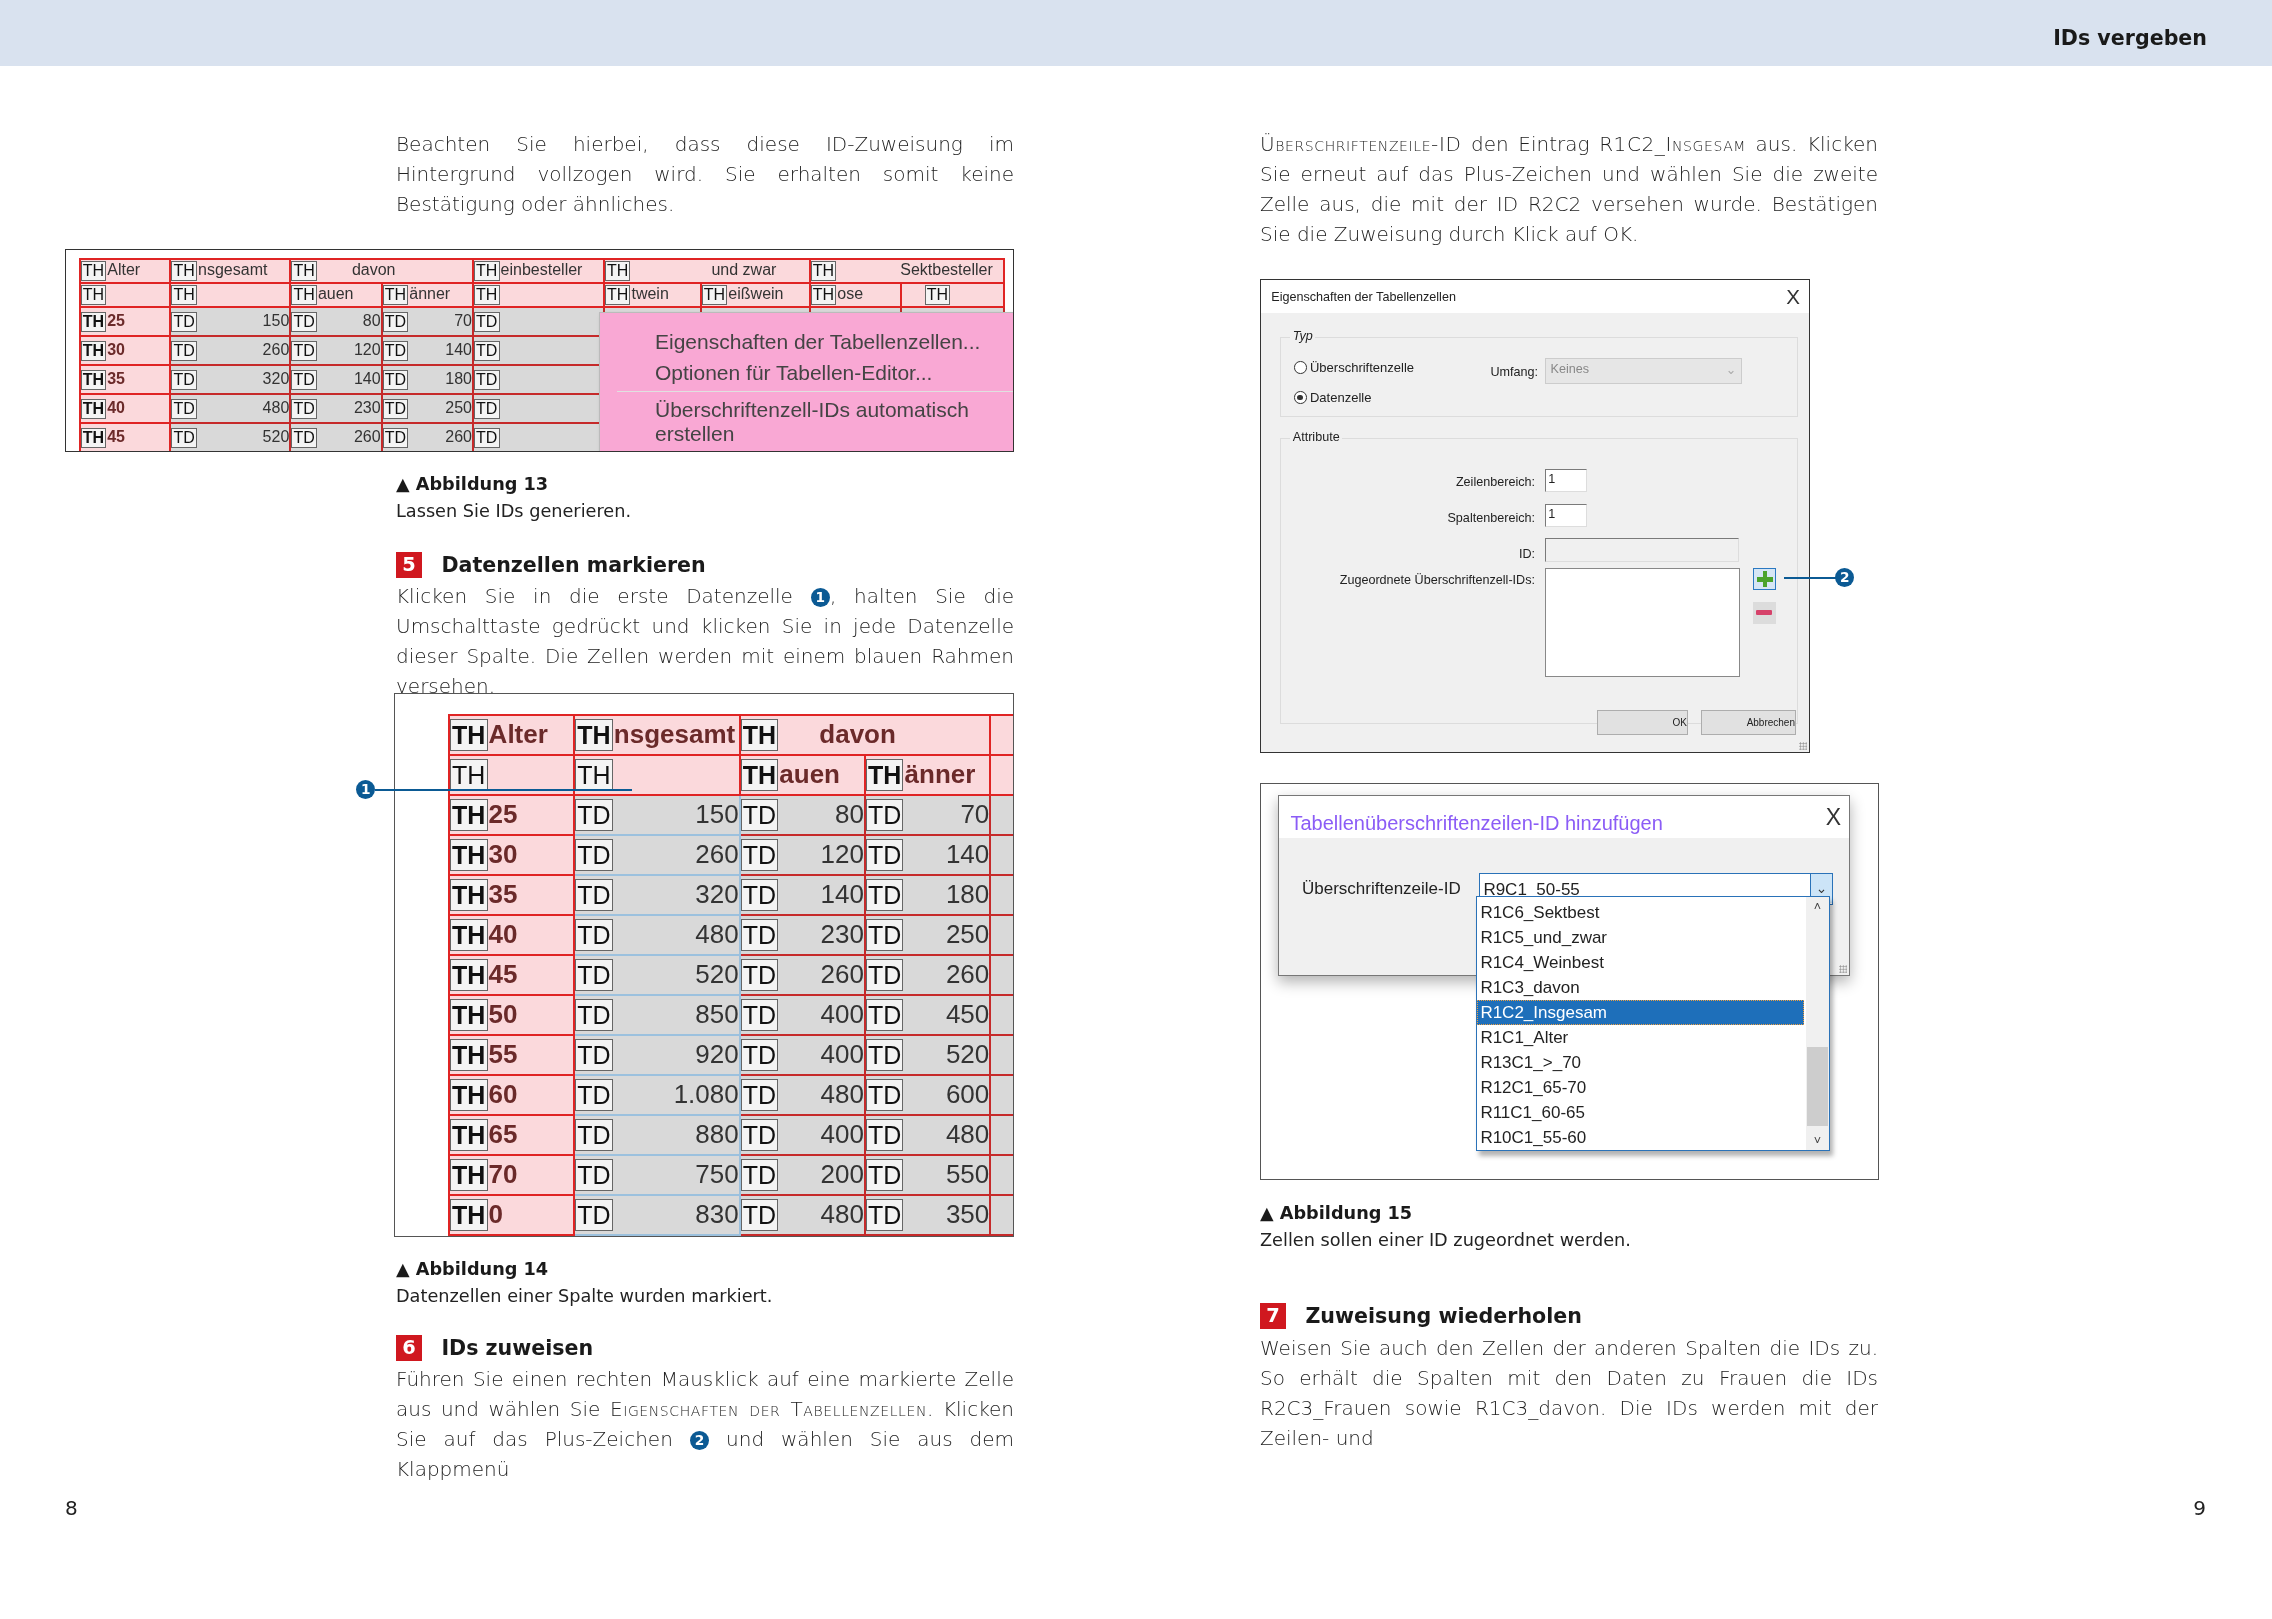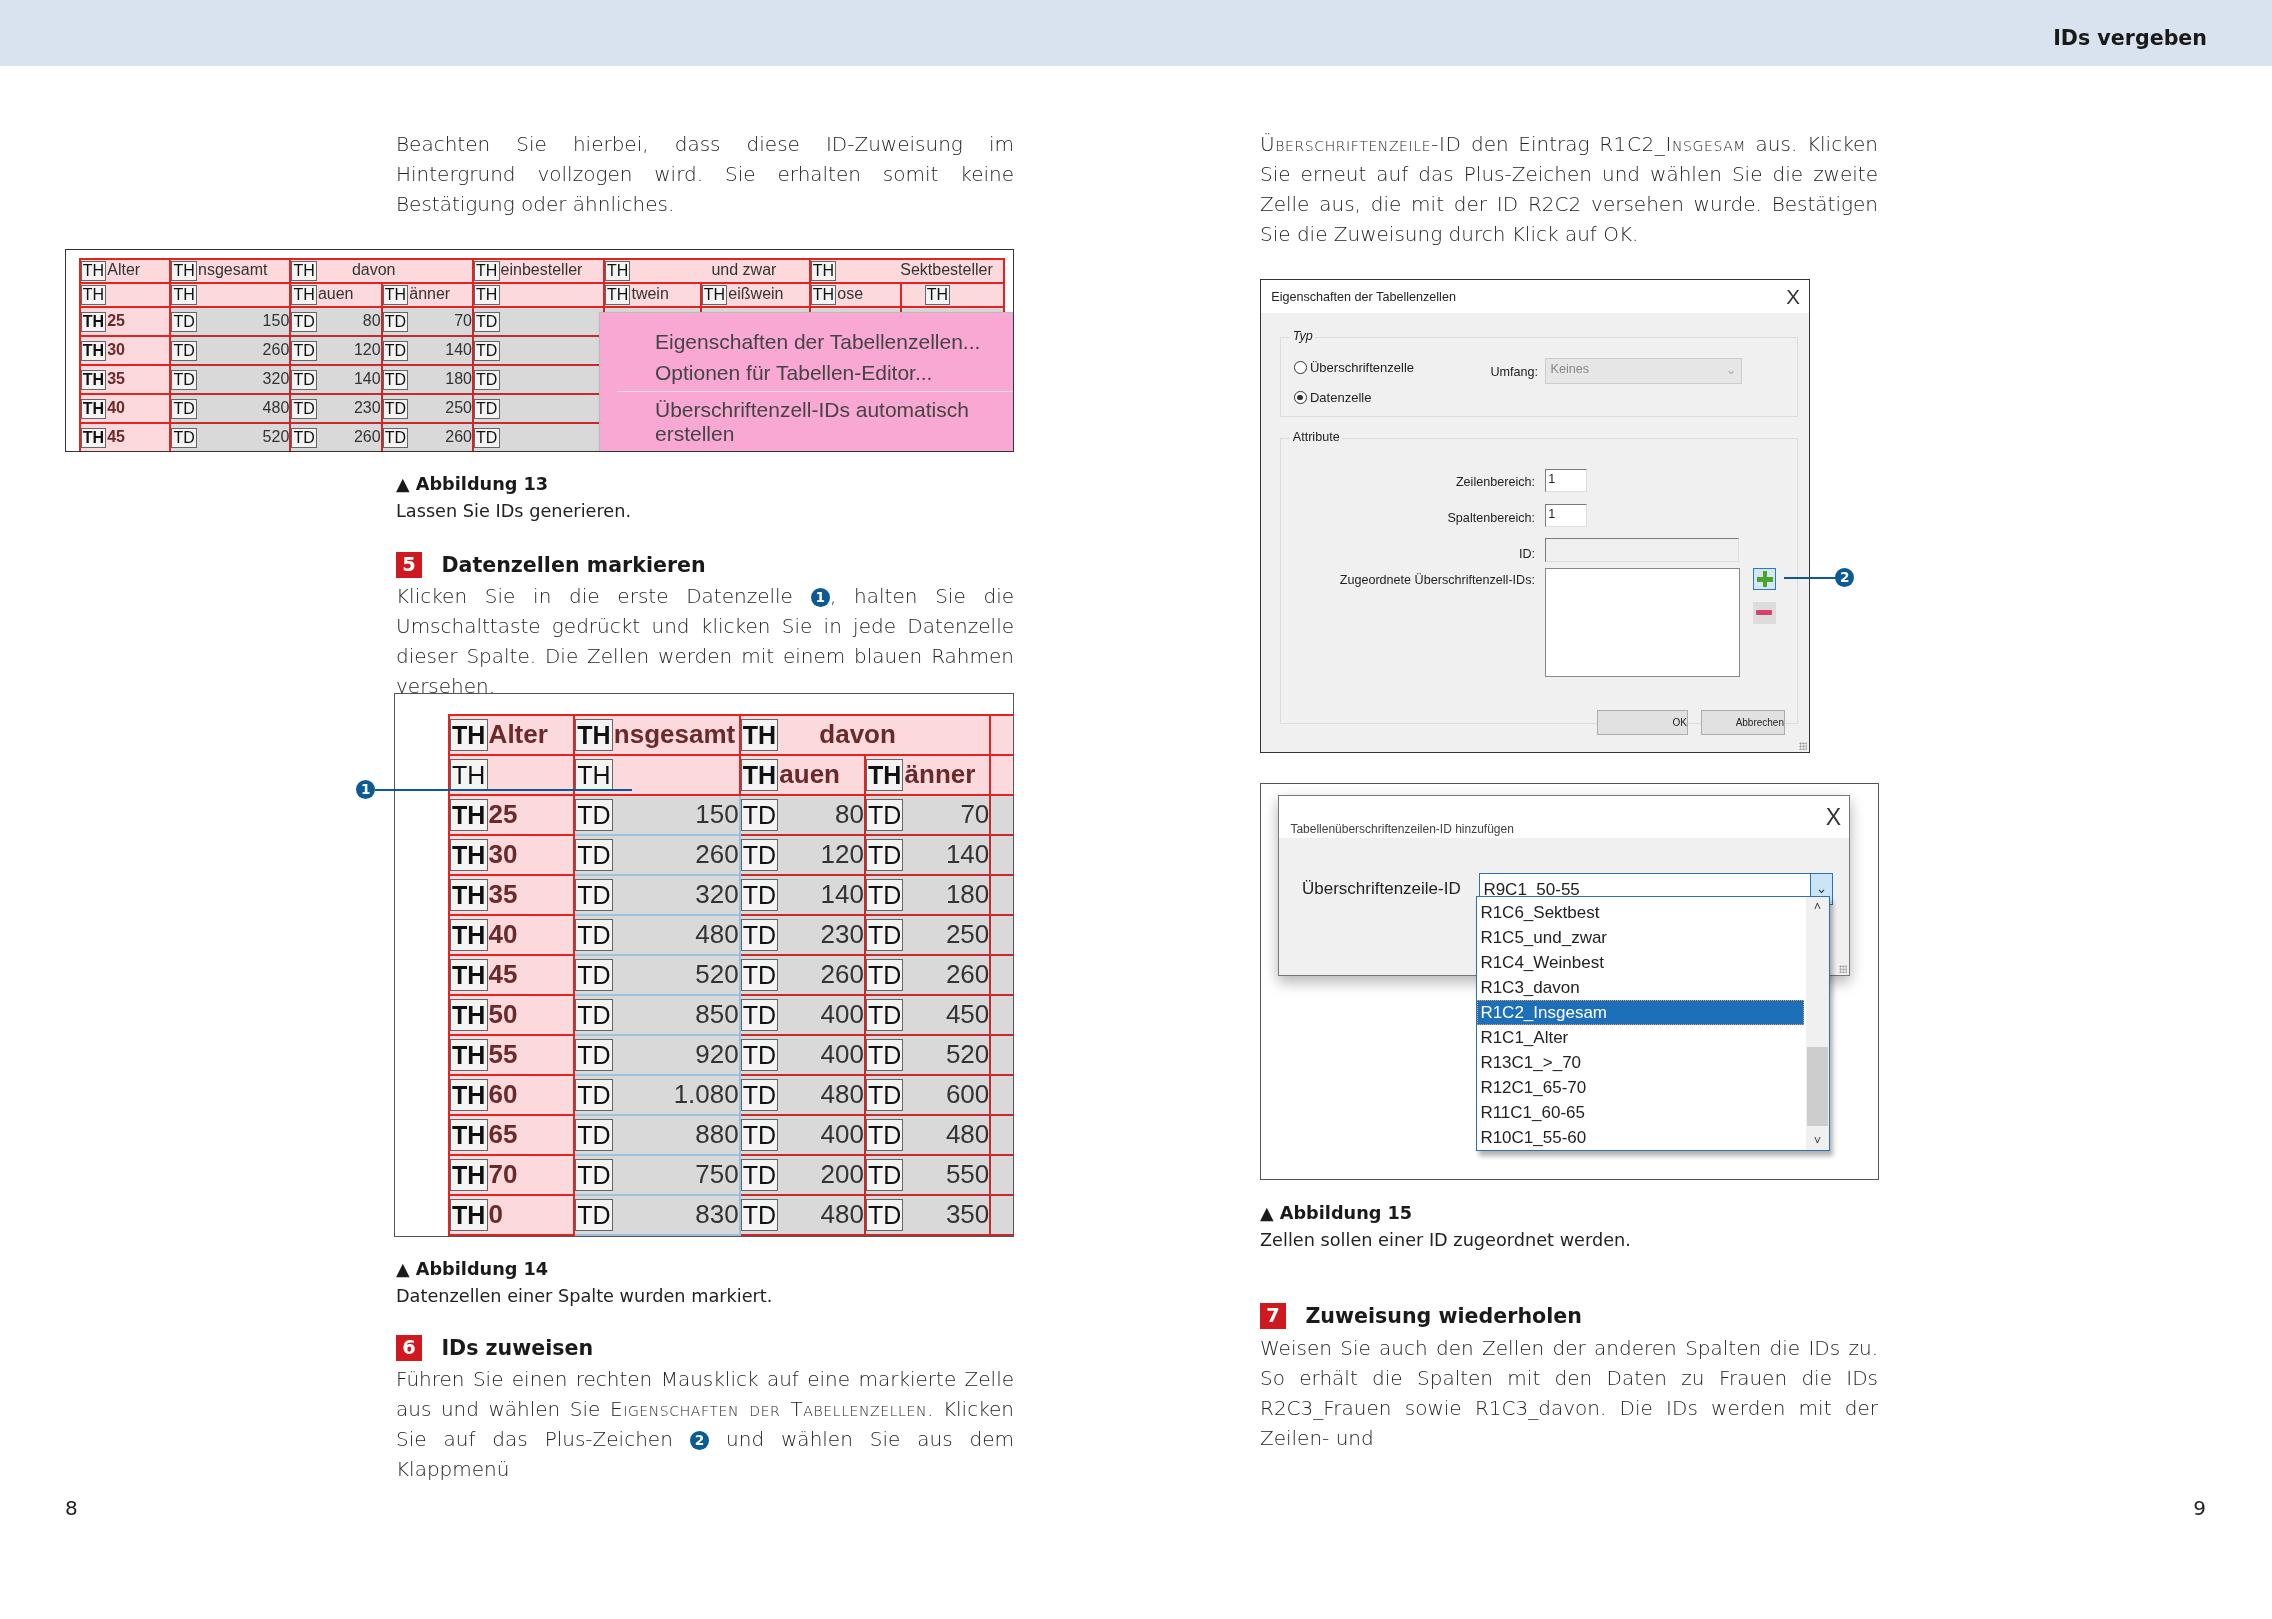--- a/index.html
+++ b/index.html
@@ -66,21 +66,21 @@
   .plusbtn::before { content: ""; position: absolute; left: 8.6px; top: 2.3px; width: 4.6px; height: 16px; background: #4aa32c; }
   .plusbtn::after { content: ""; position: absolute; left: 2.9px; top: 8px; width: 16px; height: 4.6px; background: #4aa32c; }
   .minusbtn { position: absolute; width: 23px; height: 22px; background: #dcdcdc; }
   .minusbtn::after { content: ""; position: absolute; left: 3.4px; top: 8px; width: 16px; height: 5.1px; background: #d6426a; border-radius: 1.1px; }
   .grip { position: absolute; right: 2.3px; bottom: 2.3px; width: 8px; height: 8px; background: radial-gradient(#999 0.9px, transparent 1.1px) 0 0 / 2.9px 2.9px; }
 
   
   .fig15b { position: absolute; left: 1260px; top: 783px; width: 619px; height: 397px; border: 1.7px solid #555; background: #fff; font-family: "Liberation Sans", sans-serif; }
   .dlg2 { position: absolute; left: 17px; top: 11.4px; width: 572px; height: 181px; background: #f0f0f0; border: 1.1px solid #777; box-shadow: 0 5.7px 13.7px rgba(0,0,0,0.3); }
   .dlg2-title { position: absolute; left: 0; top: 0; right: 0; height: 42px; background: #fff; }
-  .dlg2-title span { position: absolute; left: 11.4px; top: 26px; font-size: 12px; color: #404040; }
+  .dlg2-title span { position: absolute; left: 11.4px; top: 16px; font-size: 20px; color: #8b5cf6; }
   .dlg2 .x { top: 8px; right: 8px; font-size: 23px; }
   .combo { position: absolute; left: 200px; top: 77px; width: 354px; height: 32px; background: #fff; border: 1.7px solid #2a72b8; font-size: 17px; padding: 5.7px 3.4px; color: #222; }
   .combo-arrow { position: absolute; right: 0; top: 0; width: 22px; height: 29px; background: #cce4f7; border-left: 1.1px solid #2a72b8; color: #333; font-size: 13.7px; text-align: center; line-height: 29px; }
   .dd { position: absolute; left: 1476px; top: 896px; width: 354px; height: 255px; background: #fff; border: 1.7px solid #2a72b8; box-shadow: 3.4px 4.6px 4.6px rgba(0,0,0,0.3); font-family: "Liberation Sans", sans-serif; }
   .dd-item { height: 25px; line-height: 25px; font-size: 17px; padding-left: 3.4px; color: #222; margin-right: 25px; }
   .dd-item.active { background: #1e6fba; color: #fff; outline: 1.1px dotted #f0a040; outline-offset: -1.1px; }
   .dd-scroll { position: absolute; right: 0; top: 0; width: 23px; bottom: 0; background: #f0f0f0; }
   .dd-thumb { position: absolute; right: 1.1px; top: 150px; width: 20.6px; height: 79px; background: #cdcdcd; }
   .dd-up, .dd-down { position: absolute; right: 0; width: 23px; text-align: center; font-size: 12.6px; color: #444; }
   .dd-up { top: 3.4px; } .dd-down { bottom: 2.3px; }
@@ -363,21 +363,21 @@
   <div class="field" style="left:284px; top:189px; width:42px; height:23px;">1</div>
   <div class="lbl" style="left:57px; width:217px; top:231px;">Spaltenbereich:</div>
   <div class="field" style="left:284px; top:224px; width:42px; height:23px;">1</div>
   <div class="lbl" style="left:57px; width:217px; top:267px;">ID:</div>
   <div class="field" style="left:284px; top:258px; width:194px; height:24px; background:#f0f0f0;"></div>
   <div class="lbl" style="left:34px; width:240px; top:293px;">Zugeordnete Überschriftenzell-IDs:</div>
   <div class="field" style="left:284px; top:288px; width:195px; height:109px; border:1.1px solid #888;"></div>
   <div class="plusbtn" style="left:492px; top:288px;"></div>
   <div class="minusbtn" style="left:492px; top:322px;"></div>
   <div class="btn" style="left:336px; top:430px; width:91px; height:25px; line-height:23px;">OK</div>
-  <div class="btn" style="left:440px; top:430px; width:84px; height:25px; line-height:23px;">Abbrechen</div>
+  <div class="btn" style="left:440px; top:430px; width:95px; height:25px; line-height:23px;">Abbrechen</div>
   <div class="grip"></div>
 </div>
 <div class="callout-line" style="left:1784px; top:577px; width:56px;"></div>
 <div class="callout-dot" style="left:1835px; top:568px;">2</div>
 
 <div class="fig15b">
   <div class="dlg2">
     <div class="dlg2-title">
       <span>Tabellenüberschriftenzeilen-ID hinzufügen</span>
       <div class="x">X</div>

